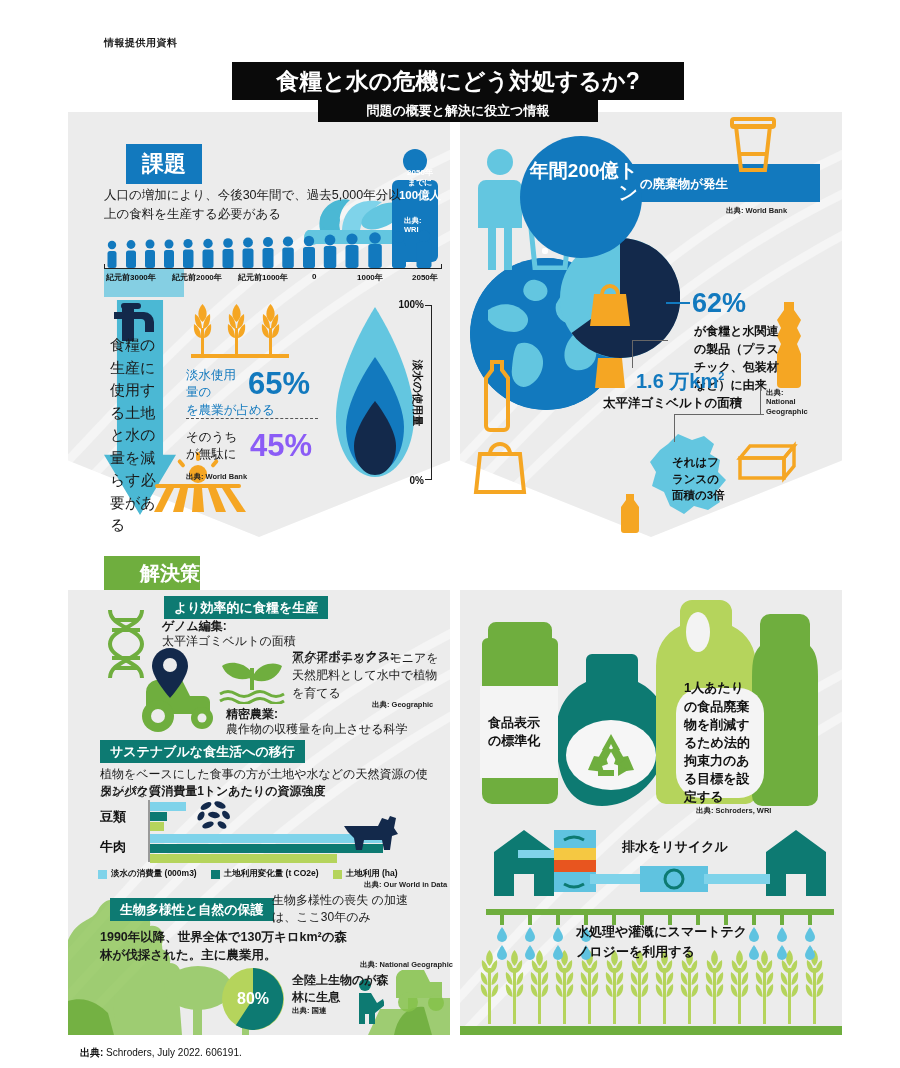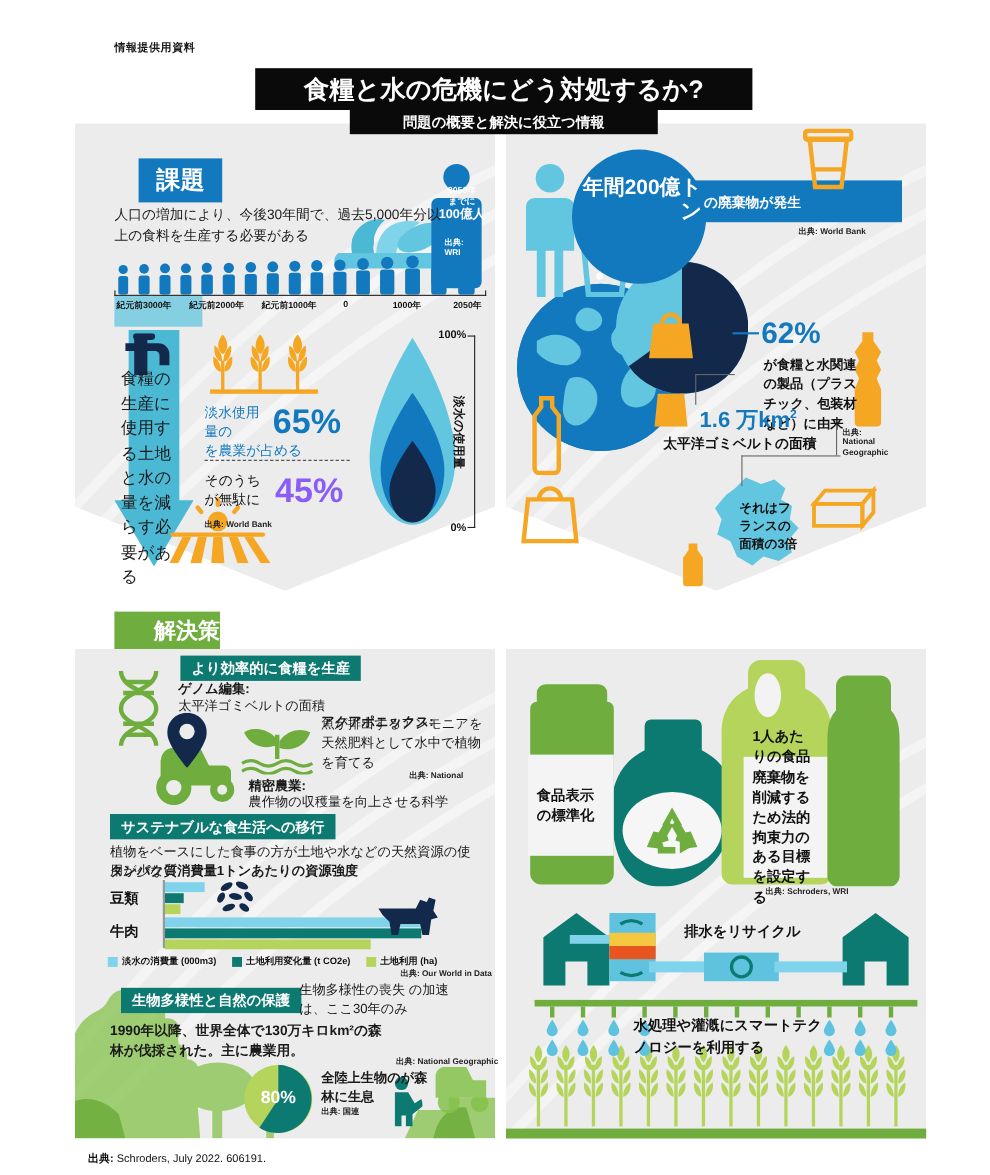--- a/index.html
+++ b/index.html
@@ -501,21 +501,21 @@
     <path d="M36 40 v-14 c8 -12 22 -12 28 -8 -4 12 -16 18 -28 14z"></path>
     <rect x="32" y="20" width="4" height="22"></rect>
   </g>
   <g stroke="#6fae3e" stroke-width="3" fill="none">
     <path d="M2 46 q8 -5 16 0 t16 0 t16 0 t16 0"></path>
     <path d="M2 53 q8 -5 16 0 t16 0 t16 0 t16 0"></path>
   </g>
 </svg>
 <div class="tx b" style="left:292px; top:648px;">アクアポニックス:</div>
 <div class="tx" style="left:292px; top:650px; width:150px;">魚が排出するアンモニアを天然肥料として水中で植物を育てる</div>
-<div class="src" style="left:372px; top:700px;">出典: National</div>
+<div class="src" style="left:372px; top:700px;">出典: Geographic</div>
 
 <svg class="pinmark" viewBox="0 0 36 50">
   <path d="M18 0 C8 0 0 8 0 18 C0 30 18 50 18 50 C18 50 36 30 36 18 C36 8 28 0 18 0z" fill="#13294b"></path>
   <circle cx="18" cy="17" r="7" fill="#ececec"></circle>
 </svg>
 <svg class="tractor" viewBox="0 0 92 72">
   <g fill="#6fae3e">
     <path d="M24 20 h26 l8 16 h14 a6 6 0 0 1 6 6 v12 h-64 v-22 a12 12 0 0 1 10 -12z"></path>
     <circle cx="26" cy="56" r="16"></circle>
     <circle cx="70" cy="58" r="11"></circle>
@@ -642,21 +642,21 @@
   </svg>
 </div>
 
 <svg class="jar" style="left:650px;top:596px;width:110px;height:212px;" viewBox="0 0 110 212">
   <path d="M30 4 h40 a12 12 0 0 1 12 12 v14 c16 8 24 22 24 40 v128 a10 10 0 0 1 -10 10 h-80 a10 10 0 0 1 -10 -10 v-128 c0 -18 8 -32 24 -40 v-14 a12 12 0 0 1 12 -12z" fill="#b5d45c"></path>
   <ellipse cx="48" cy="36" rx="12" ry="20" fill="#f3f3f3"></ellipse>
 </svg>
 <svg class="jar" style="left:752px;top:610px;width:66px;height:196px;" viewBox="0 0 66 196">
   <path d="M18 4 h30 a10 10 0 0 1 10 10 v22 c8 8 8 20 8 36 v114 a10 10 0 0 1 -10 10 h-46 a10 10 0 0 1 -10 -10 v-114 c0 -16 0 -28 8 -36 v-22 a10 10 0 0 1 10 -10z" fill="#6fae3e"></path>
 </svg>
-<div class="jar-label" style="left:676px; top:688px; width:76px; height:110px;">1人あたりの食品廃棄物を削減するため法的拘束力のある目標を設定する</div>
+<div class="jar-label" style="left:676px; top:688px; width:88px; height:110px;border-radius:25px;">1人あたりの食品廃棄物を削減するため法的拘束力のある目標を設定する</div>
 <div class="src" style="left:696px; top:806px;">出典: Schroders, WRI</div>
 
 <svg class="houses" viewBox="0 0 360 80">
   <g fill="#0d7a72">
     <path d="M14 30 l30 -22 30 22 v44 h-20 v-22 h-20 v22 h-20z"></path>
     <path d="M286 30 l30 -22 30 22 v44 h-20 v-22 h-20 v22 h-20z"></path>
   </g>
   <rect x="38" y="28" width="44" height="8" fill="#7fd3ea"></rect>
   <rect x="74" y="8" width="42" height="62" fill="#5fc3e0"></rect>
   <rect x="74" y="26" width="42" height="12" fill="#f5c842"></rect>

